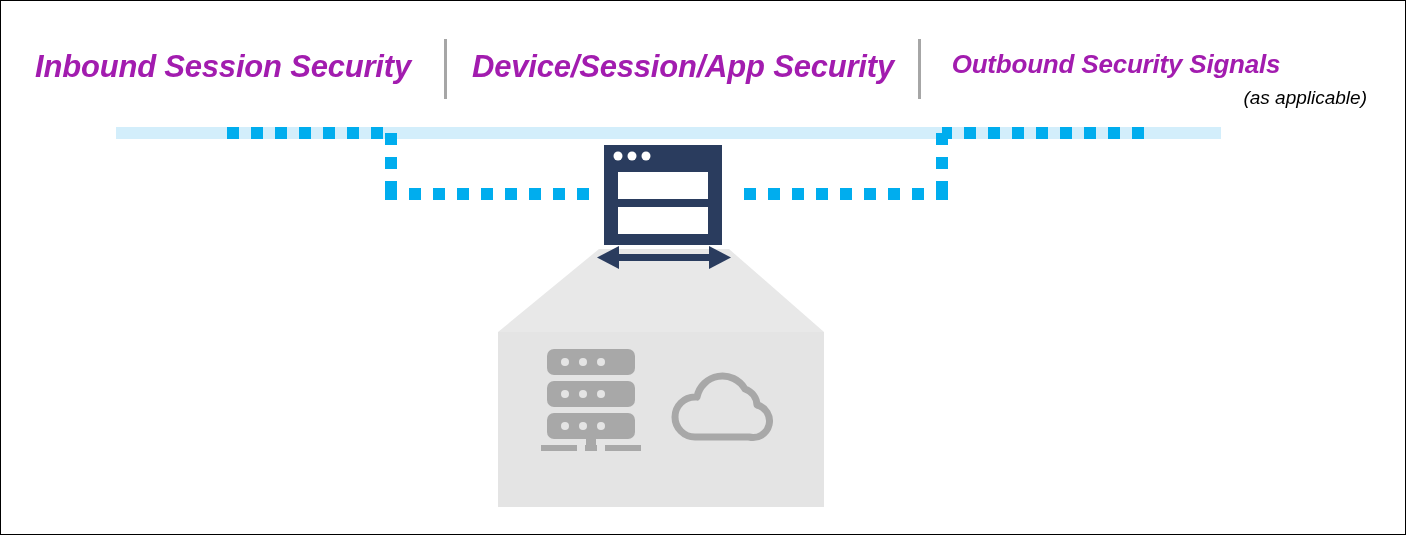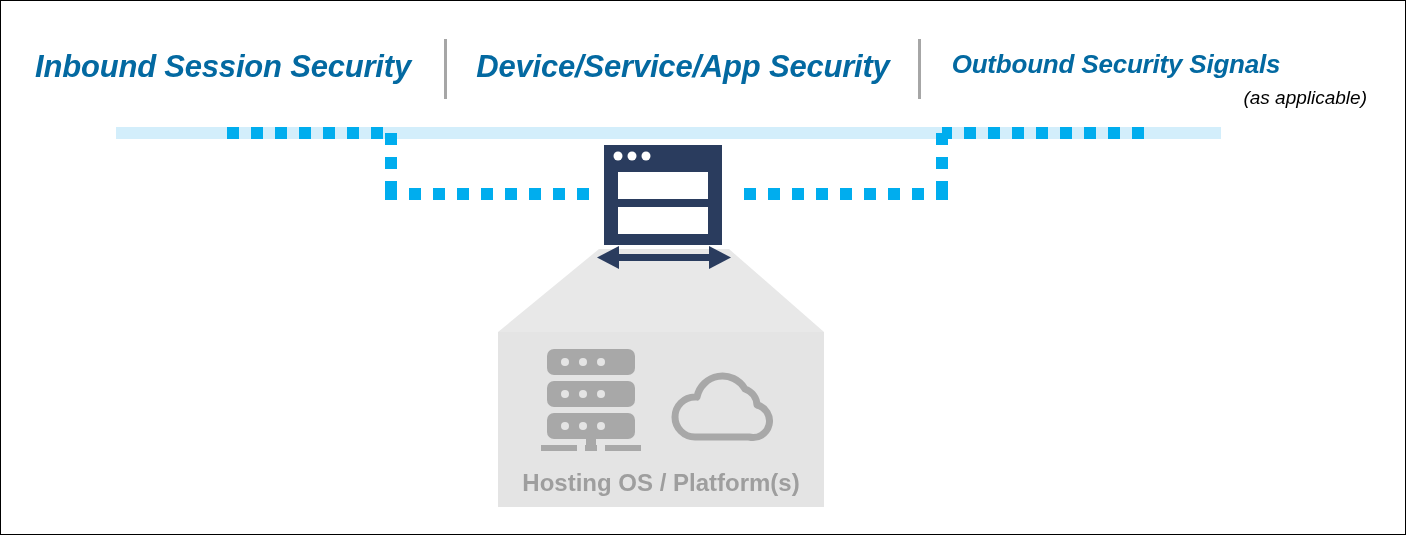--- a/index.html
+++ b/index.html
@@ -19,21 +19,21 @@
     border: 1px solid #000000;
     box-sizing: border-box;
     overflow: hidden;
   }
 
   
   .header-label {
     position: absolute;
     font-style: italic;
     font-weight: bold;
-    color: #0369a1;
+    color: #a21caf;
     white-space: nowrap;
     text-align: center;
   }
   #header-inbound {
     left: 0px;
     top: 48px;
     width: 444px;
     font-size: 31px;
     letter-spacing: -0.2px;
   }
@@ -153,21 +153,21 @@
 </style>
 </head>
 <body>
 
 <div id="diagram-root">
 
   <div id="header-inbound" class="header-label">Inbound Session Security</div>
 
   <div id="header-divider-1" class="header-divider"></div>
 
-  <div id="header-device" class="header-label">Device/Service/App Security</div>
+  <div id="header-device" class="header-label">Device/Session/App Security</div>
 
   <div id="header-divider-2" class="header-divider"></div>
 
   <div id="header-outbound" class="header-label">Outbound Security Signals</div>
 
   <div id="header-outbound-sub">(as applicable)</div>
 
   <div id="session-band"></div>
 
   <svg id="platform-wedge" viewBox="0 0 1406 535">
@@ -198,21 +198,20 @@
   <svg id="cloud-icon" viewBox="0 0 112 76">
     <path d="M30 70
              a20 20 0 0 1 0 -40
              a2 2 0 0 1 2 0
              a26 26 0 0 1 48 -8
              a18 18 0 0 1 12 16
              a16 16 0 0 1 -8 32
              z" fill="none" stroke="#a8a8a8" stroke-width="7" stroke-linejoin="round"></path>
   </svg>
 
-  <div id="platform-caption">Hosting OS / Platform(s)</div>
 
   <svg id="dashed-layer" viewBox="0 0 1406 535">
     <g stroke="#00adee" stroke-width="12" fill="none" stroke-dasharray="12 12" stroke-linecap="butt">
 
       <path d="M226 132 L390 132"></path>
       <path d="M390 132 L390 193"></path>
       <path d="M384 193 L600 193"></path>
 
       <path d="M1143 132 L941 132"></path>
       <path d="M941 132 L941 193"></path>

